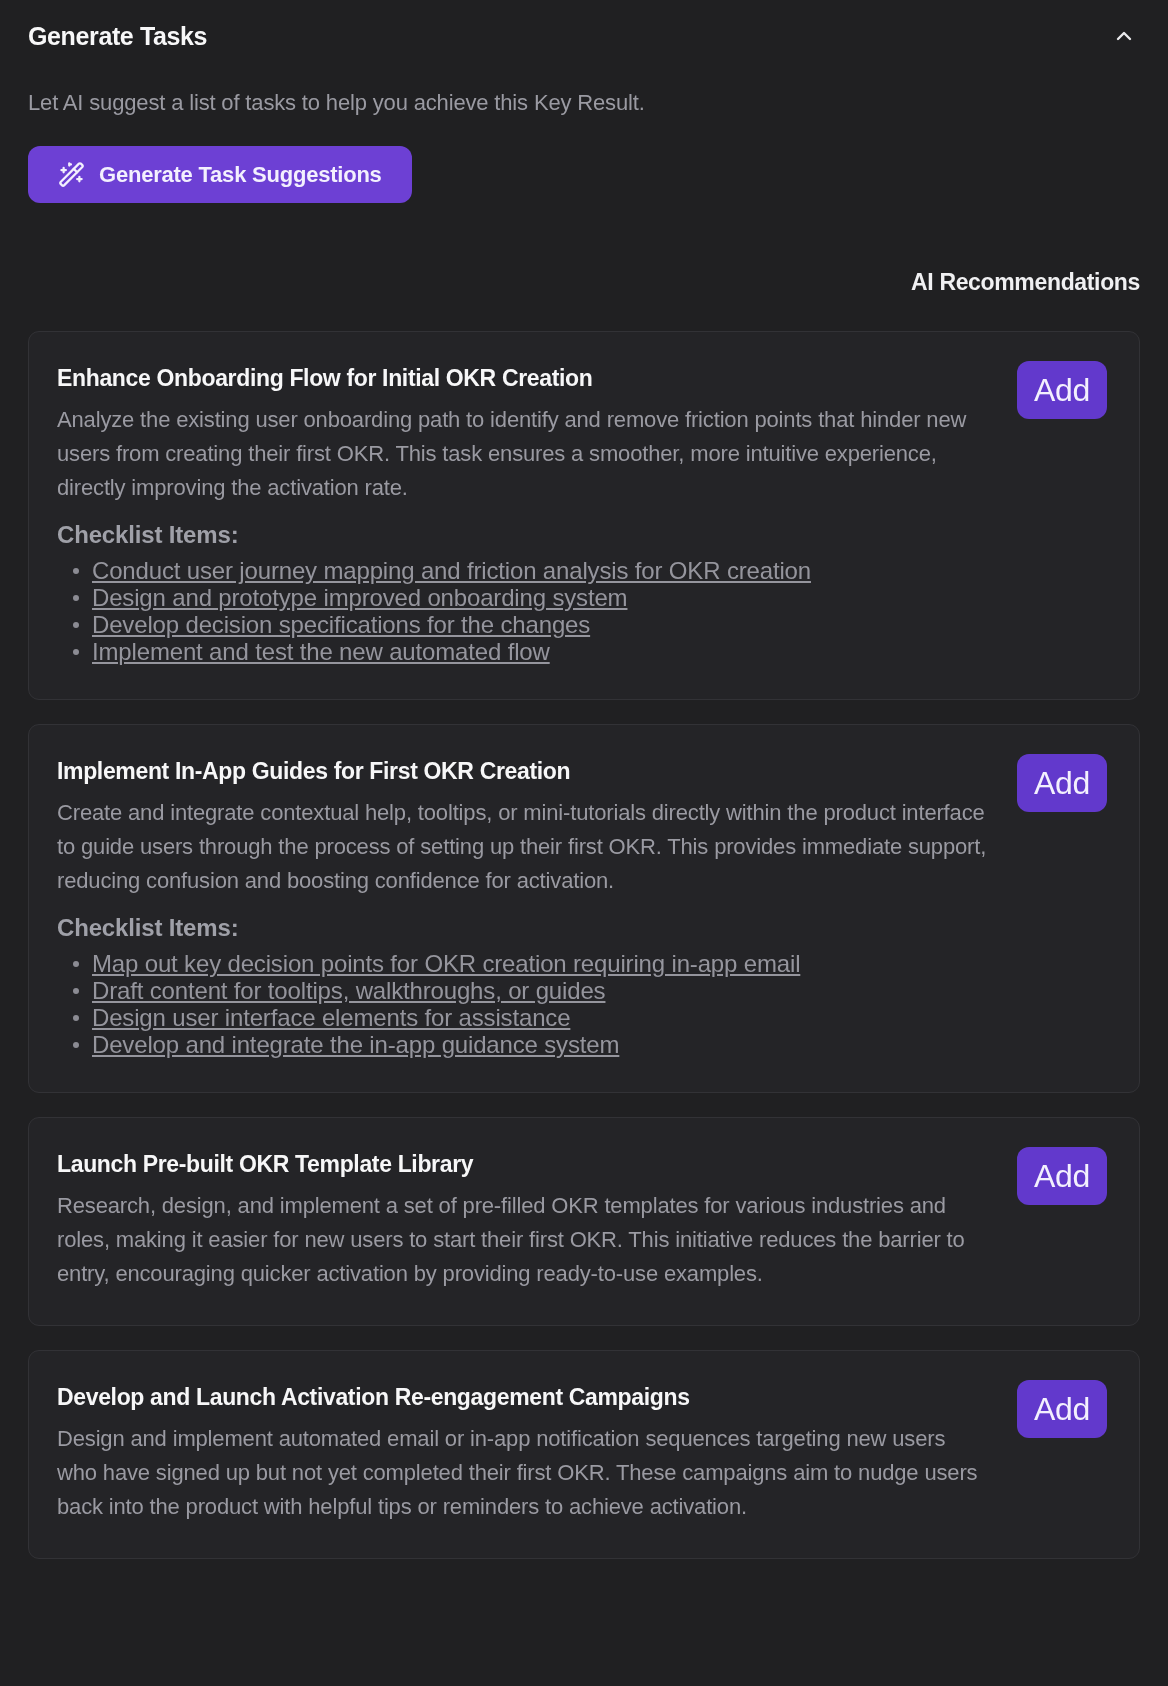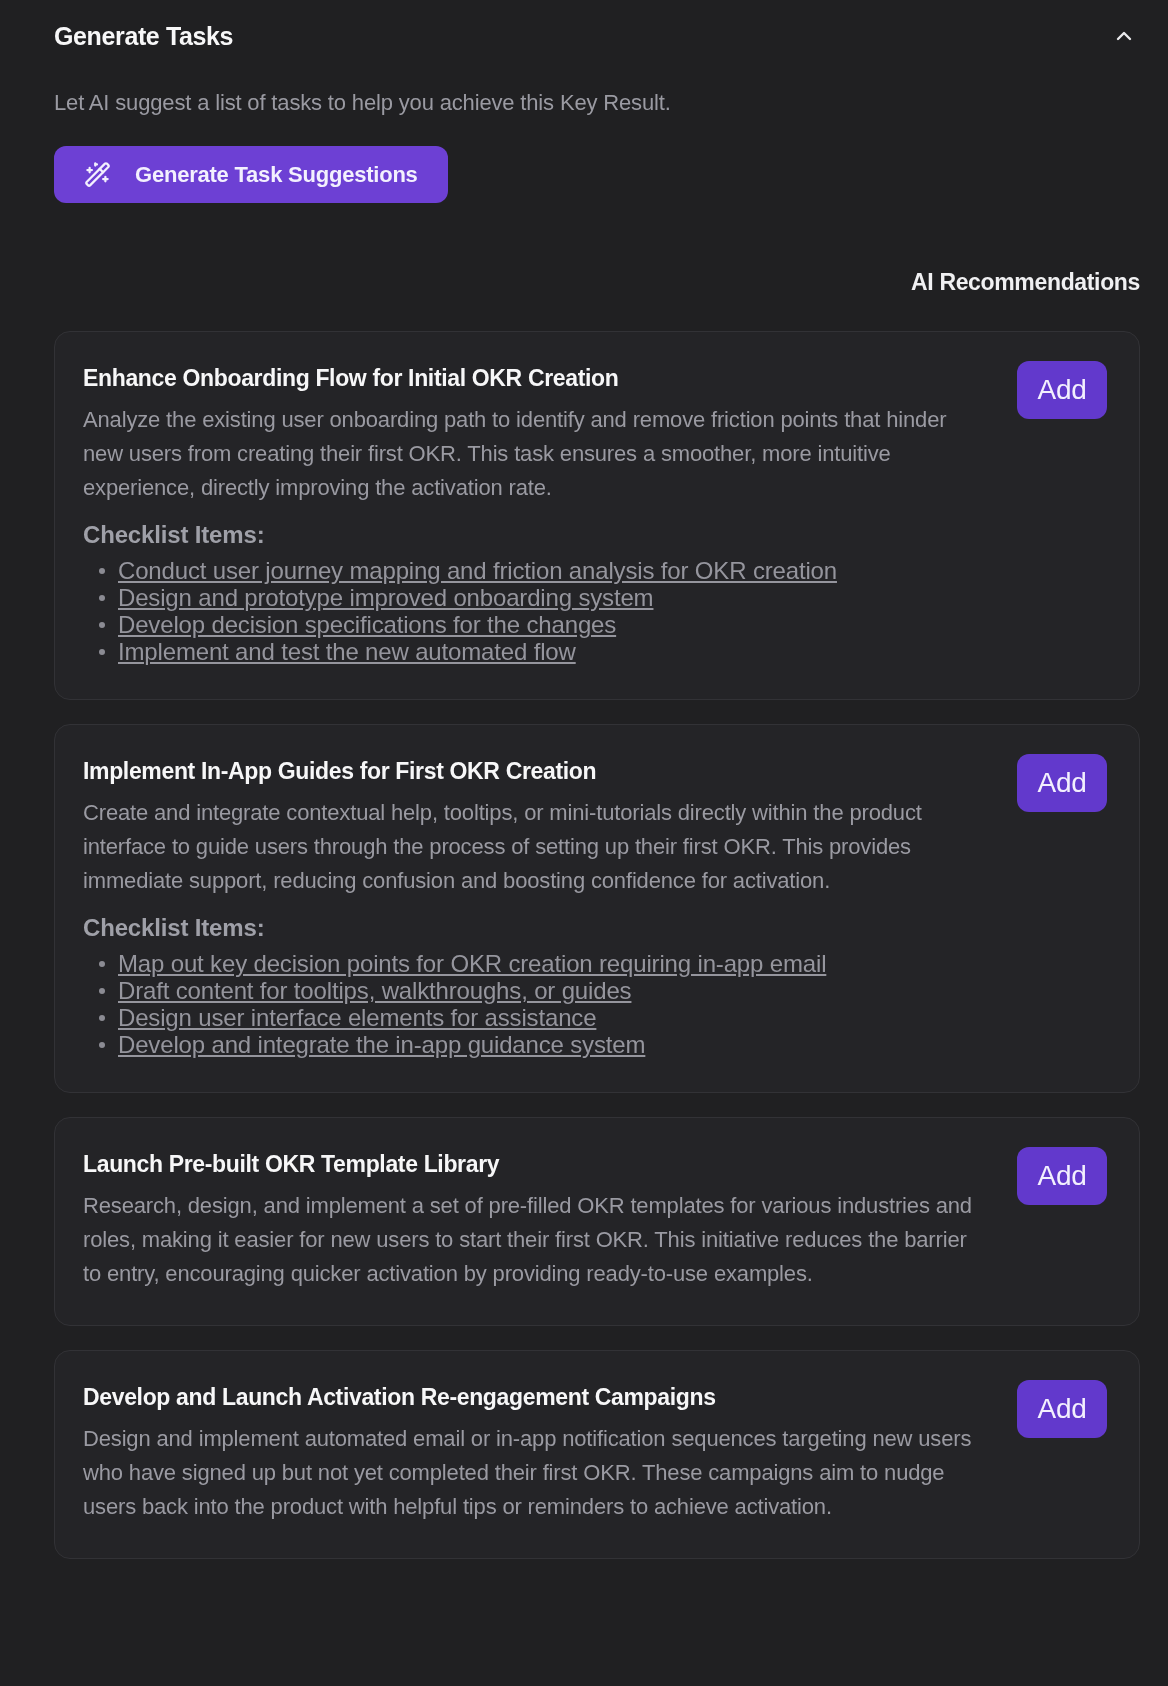--- a/index.html
+++ b/index.html
@@ -15,47 +15,47 @@
   *{margin:0;padding:0;box-sizing:border-box;}
   html,body{width:1168px;}
   body{
     height:1686px;
     overflow:hidden;
     background:var(--page-bg);
     font-family:"Liberation Sans","DejaVu Sans",sans-serif;
     letter-spacing:-0.01em;
     -webkit-font-smoothing:antialiased;
   }
-  .panel{padding:20px 28px 0 28px;margin-left:26px;}
+  .panel{padding:20px 28px 0 28px;}
 
   .panel-header{display:flex;align-items:center;justify-content:space-between;}
   .panel-title{font-size:25px;line-height:32px;font-weight:700;color:var(--title);letter-spacing:-0.015em;}
   .collapse-btn{background:transparent;border:none;cursor:pointer;padding:4px;display:flex;align-items:center;color:#e9e9ec;}
   .collapse-btn svg{display:block;}
 
   .panel-subtitle{margin-top:36px;font-size:22px;line-height:30px;color:var(--muted);}
 
   .generate-btn{
     margin-top:28px;
-    display:inline-flex;align-items:center;gap:24px;
+    display:inline-flex;align-items:center;gap:14px;
     background:var(--accent);color:#f3f0fe;border:none;cursor:pointer;
     font-family:inherit;font-size:22px;font-weight:600;letter-spacing:-0.01em;
     padding:0 30px;height:57px;border-radius:12px;text-align:center;
   }
   .generate-btn svg{display:block;}
 
   .section-heading{margin-top:64px;font-size:23px;line-height:30px;font-weight:700;color:#f0f0f2;letter-spacing:-0.015em;text-align:right;}
 
   .rec-list{margin-top:34px;display:flex;flex-direction:column;gap:24px;padding-bottom:40px;}
 
   .rec-card{
     position:relative;
     background:var(--card-bg);
     border:1px solid var(--card-border);
-    border-radius:16px;
+    border-radius:11px;
     padding:31px 150px 34px 28px;
   }
   .task-title{font-size:23px;line-height:30px;font-weight:600;color:var(--title);letter-spacing:-0.015em;}
   .task-desc{margin-top:10px;font-size:22px;line-height:34px;color:var(--muted);}
   .checklist-section{margin-top:16px;}
   .checklist-label{font-size:24px;line-height:27px;font-weight:700;color:#9fa0a8;}
   .checklist{margin-top:9px;list-style:none;}
   .checklist li{
     position:relative;
     font-size:24px;line-height:27px;color:var(--muted2);
@@ -65,21 +65,21 @@
   .checklist li::before{
     content:"";
     position:absolute;left:16px;top:11px;
     width:6px;height:6px;border-radius:50%;
     background:#8b8b93;
   }
   .add-btn{
     position:absolute;top:29px;right:32px;
     width:90px;height:58px;border-radius:12px;
     background:var(--add-bg);color:#f3f0fe;border:none;cursor:pointer;
-    font-family:inherit;font-size:28px;font-weight:500;letter-spacing:-0.01em;
+    font-family:inherit;font-size:32px;font-weight:500;letter-spacing:-0.01em;
     display:flex;align-items:center;justify-content:center;
   }
 </style>
 </head>
 <body>
 
 <div class="panel">
 
   <div class="panel-header">
     <div class="panel-title">Generate Tasks</div>

